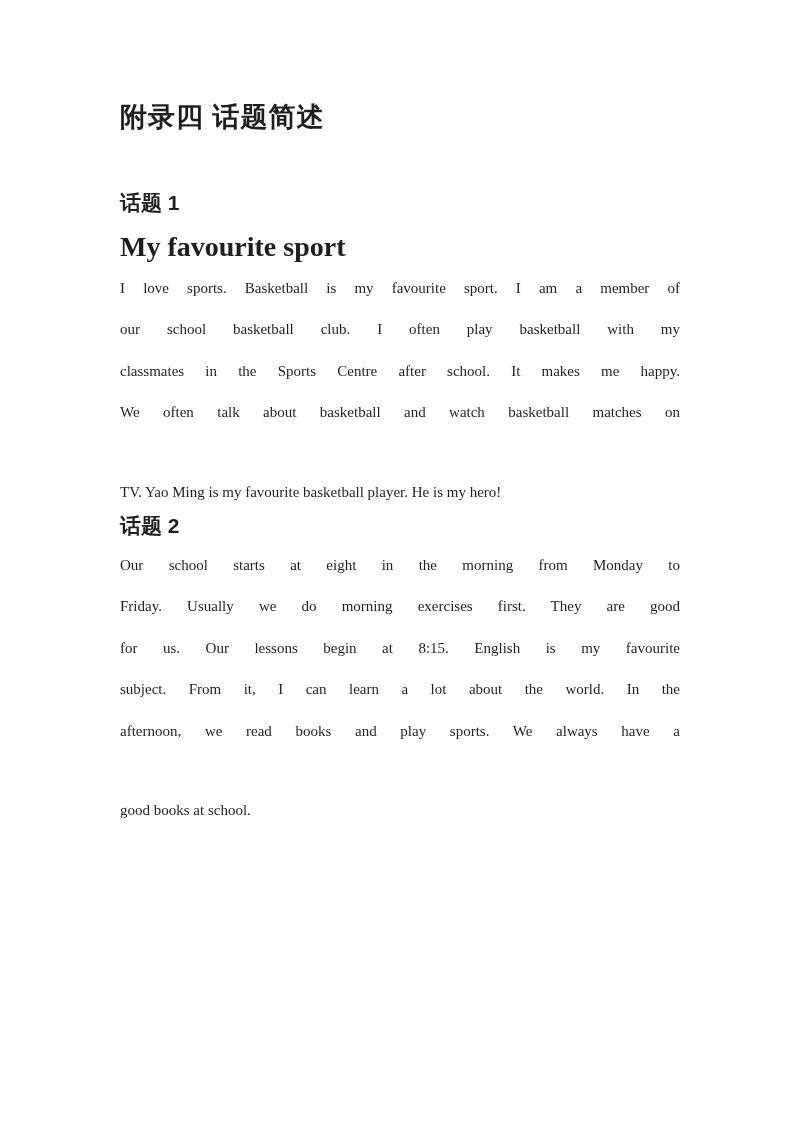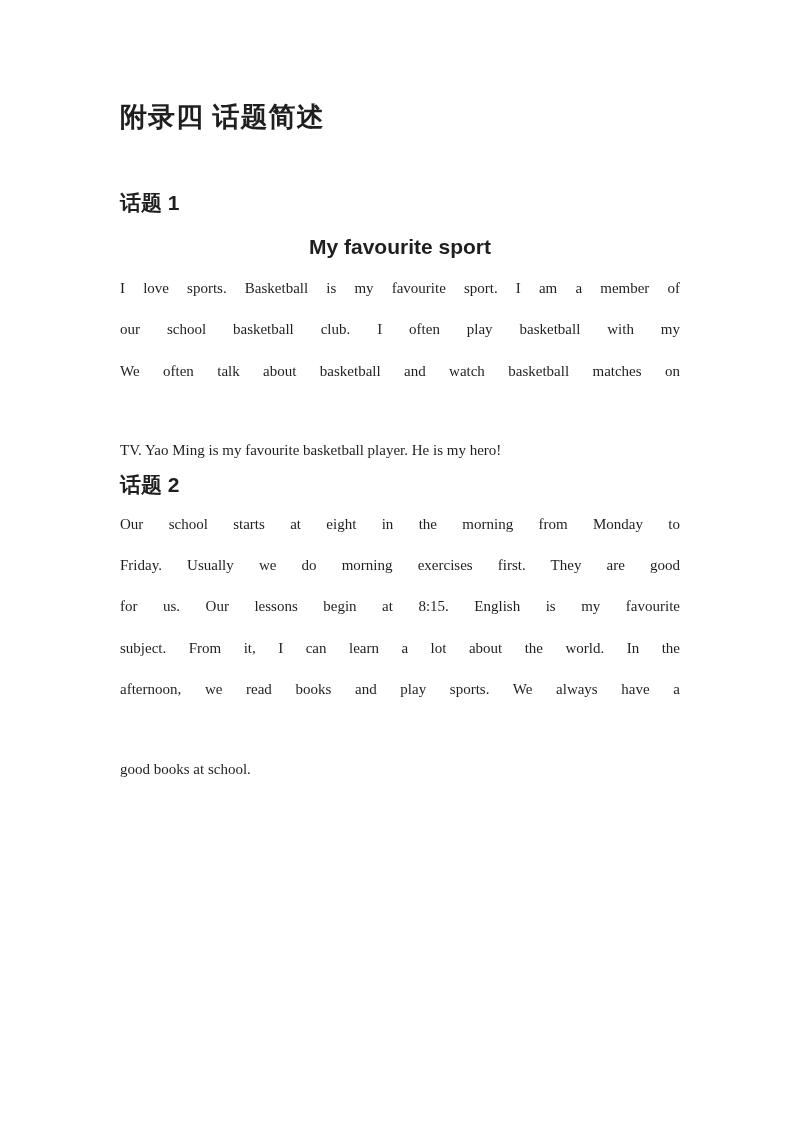--- a/index.html
+++ b/index.html
@@ -30,25 +30,25 @@
     font-weight: 700;
     font-size: 21px;
     line-height: 26px;
   }
   .topic-label.first {
     margin-top: 56px;
   }
   .topic-label.second {
   }
   .topic-heading {
-    font-family: Liberation Sans, sans-serif;
+    font-family: Liberation Serif, serif;
     font-weight: 700;
-    font-size: 21px;
+    font-size: 28px;
     line-height: 30px;
-    text-align: center;
+    text-align: left;
     margin-top: 16px;
   }
   .para {
     margin-top: 6px;
   }
   .line {
     font-size: 15px;
     line-height: 41.4px;
     text-align: justify;
     text-align-last: justify;
@@ -67,20 +67,21 @@
 
   <div class="doc-title">附录四 话题简述</div>
 
   <div class="topic-label first">话题 1</div>
 
   <div class="topic-heading">My favourite sport</div>
 
   <div class="para">
     <div class="line">I love sports. Basketball is my favourite sport. I am a member of</div>
     <div class="line">our school basketball club. I often play basketball with my</div>
+    <div class="line">classmates in the Sports Centre after school. It makes me happy.</div>
     <div class="line">We often talk about basketball and watch basketball matches on</div>
     <div class="line last">TV. Yao Ming is my favourite basketball player. He is my hero!</div>
   </div>
 
   <div class="topic-label second">话题 2</div>
 
 
   <div class="para">
     <div class="line">Our school starts at eight in the morning from Monday to</div>
     <div class="line">Friday. Usually we do morning exercises first. They are good</div>

